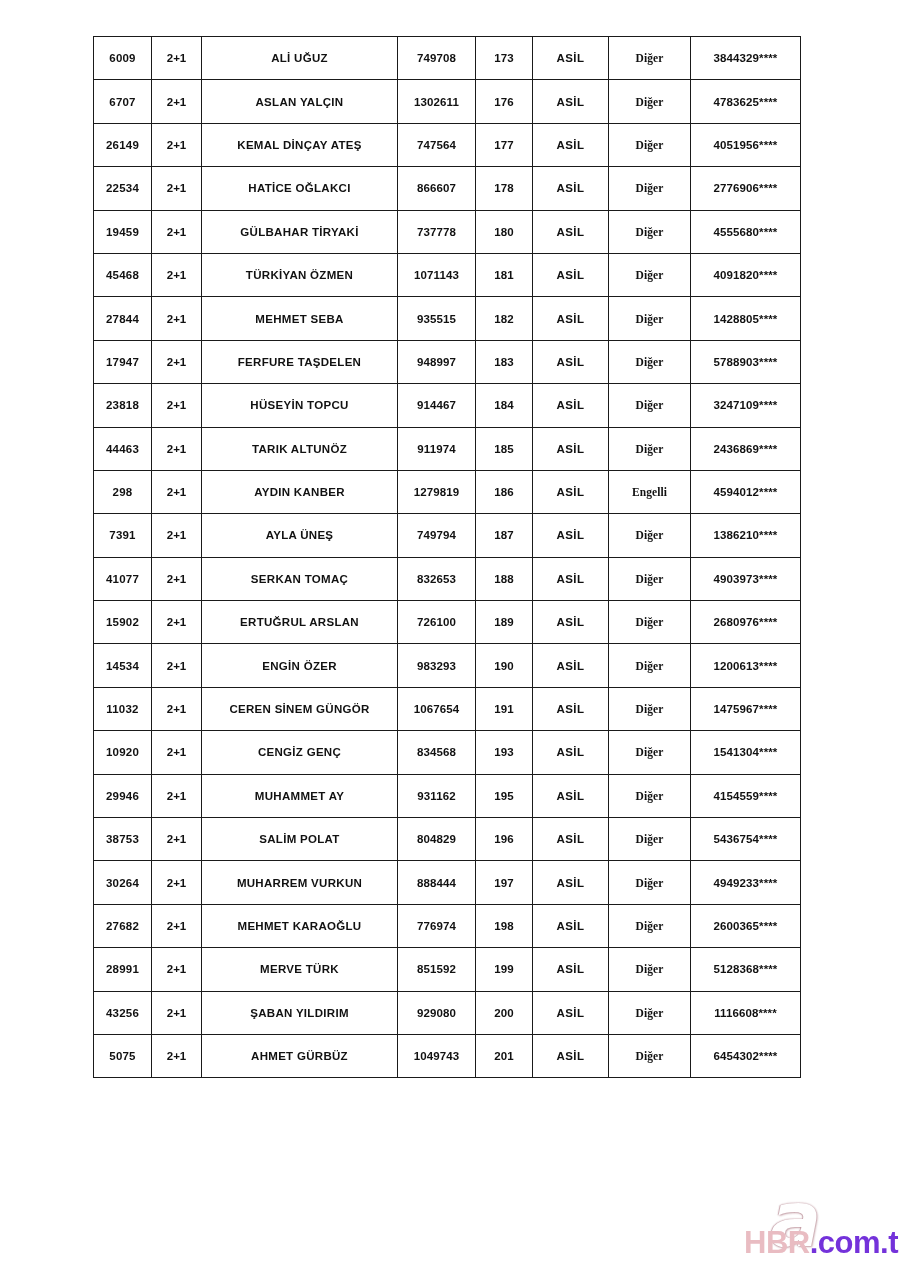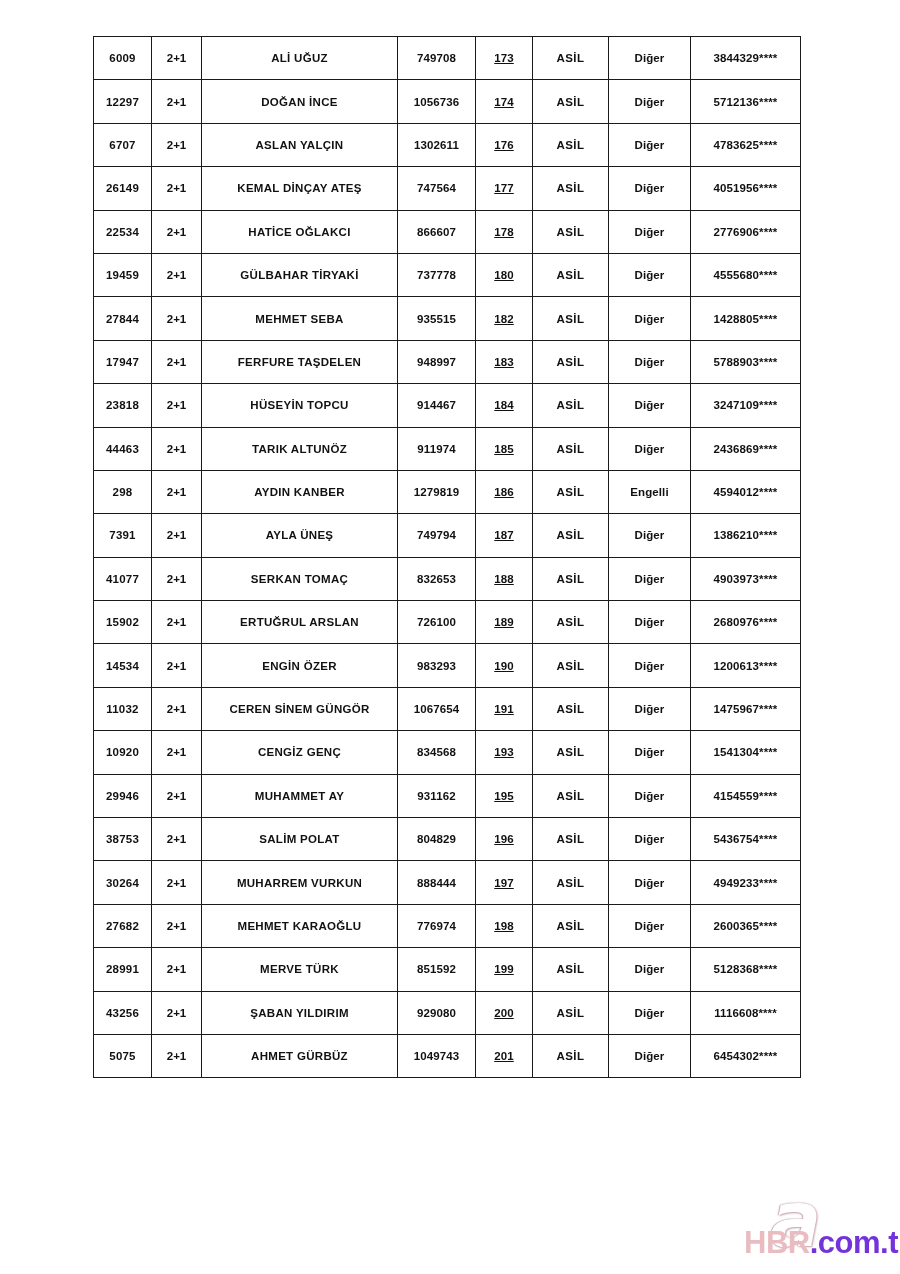--- a/index.html
+++ b/index.html
@@ -110,27 +110,27 @@
     font-weight: normal;
     font-size: 11.5px;
     letter-spacing: 0.2px;
   }
   td.cell-type { letter-spacing: 0px; }
   td.cell-name {
     font-size: 11.5px;
     letter-spacing: 0.3px;
   }
   td.cell-number { letter-spacing: 0.1px; }
-  td.cell-rank { letter-spacing: 0.1px; text-decoration: underline; }
+  td.cell-rank { letter-spacing: 0.1px; }
   td.cell-status {
     color: #2b8a2b;
     letter-spacing: 0.4px;
     margin-top: 40px;
   }
-  td.cell-category { letter-spacing: 0.1px; }
+  td.cell-category { letter-spacing: 0.1px; font-family: Liberation Serif, serif; }
   td.cell-phone { letter-spacing: 0.1px; }
 </style>
 </head>
 <body>
 
 <div id="page">
 
   <div id="table-wrap">
     <table class="result-table">
       <colgroup>
@@ -148,30 +148,20 @@
             <td class="cell-id">6009</td>
             <td class="cell-type">2+1</td>
             <td class="cell-name">ALİ UĞUZ</td>
             <td class="cell-number">749708</td>
             <td class="cell-rank">173</td>
             <td class="cell-status">ASİL</td>
             <td class="cell-category">Diğer</td>
             <td class="cell-phone">3844329****</td>
           </tr>
           <tr>
-            <td class="cell-id">12297</td>
-            <td class="cell-type">2+1</td>
-            <td class="cell-name">DOĞAN İNCE</td>
-            <td class="cell-number">1056736</td>
-            <td class="cell-rank">174</td>
-            <td class="cell-status">ASİL</td>
-            <td class="cell-category">Diğer</td>
-            <td class="cell-phone">5712136****</td>
-          </tr>
-          <tr>
             <td class="cell-id">6707</td>
             <td class="cell-type">2+1</td>
             <td class="cell-name">ASLAN YALÇIN</td>
             <td class="cell-number">1302611</td>
             <td class="cell-rank">176</td>
             <td class="cell-status">ASİL</td>
             <td class="cell-category">Diğer</td>
             <td class="cell-phone">4783625****</td>
           </tr>
           <tr>
@@ -196,20 +186,30 @@
           </tr>
           <tr>
             <td class="cell-id">19459</td>
             <td class="cell-type">2+1</td>
             <td class="cell-name">GÜLBAHAR TİRYAKİ</td>
             <td class="cell-number">737778</td>
             <td class="cell-rank">180</td>
             <td class="cell-status">ASİL</td>
             <td class="cell-category">Diğer</td>
             <td class="cell-phone">4555680****</td>
+          </tr>
+          <tr>
+            <td class="cell-id">45468</td>
+            <td class="cell-type">2+1</td>
+            <td class="cell-name">TÜRKİYAN ÖZMEN</td>
+            <td class="cell-number">1071143</td>
+            <td class="cell-rank">181</td>
+            <td class="cell-status">ASİL</td>
+            <td class="cell-category">Diğer</td>
+            <td class="cell-phone">4091820****</td>
           </tr>
           <tr>
             <td class="cell-id">27844</td>
             <td class="cell-type">2+1</td>
             <td class="cell-name">MEHMET SEBA</td>
             <td class="cell-number">935515</td>
             <td class="cell-rank">182</td>
             <td class="cell-status">ASİL</td>
             <td class="cell-category">Diğer</td>
             <td class="cell-phone">1428805****</td>

